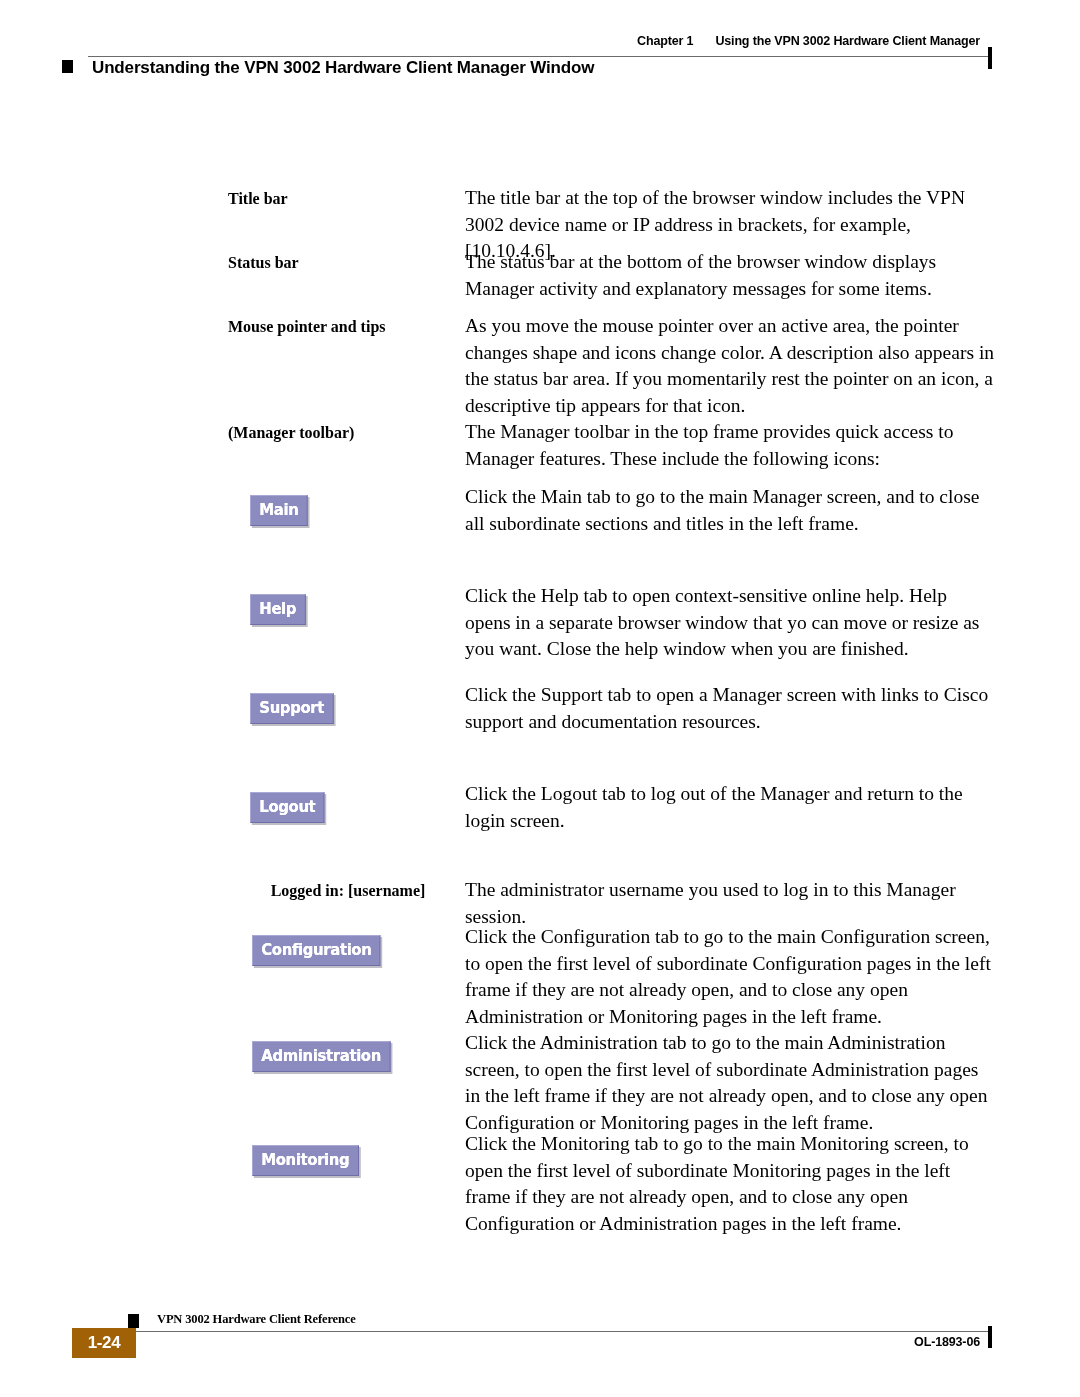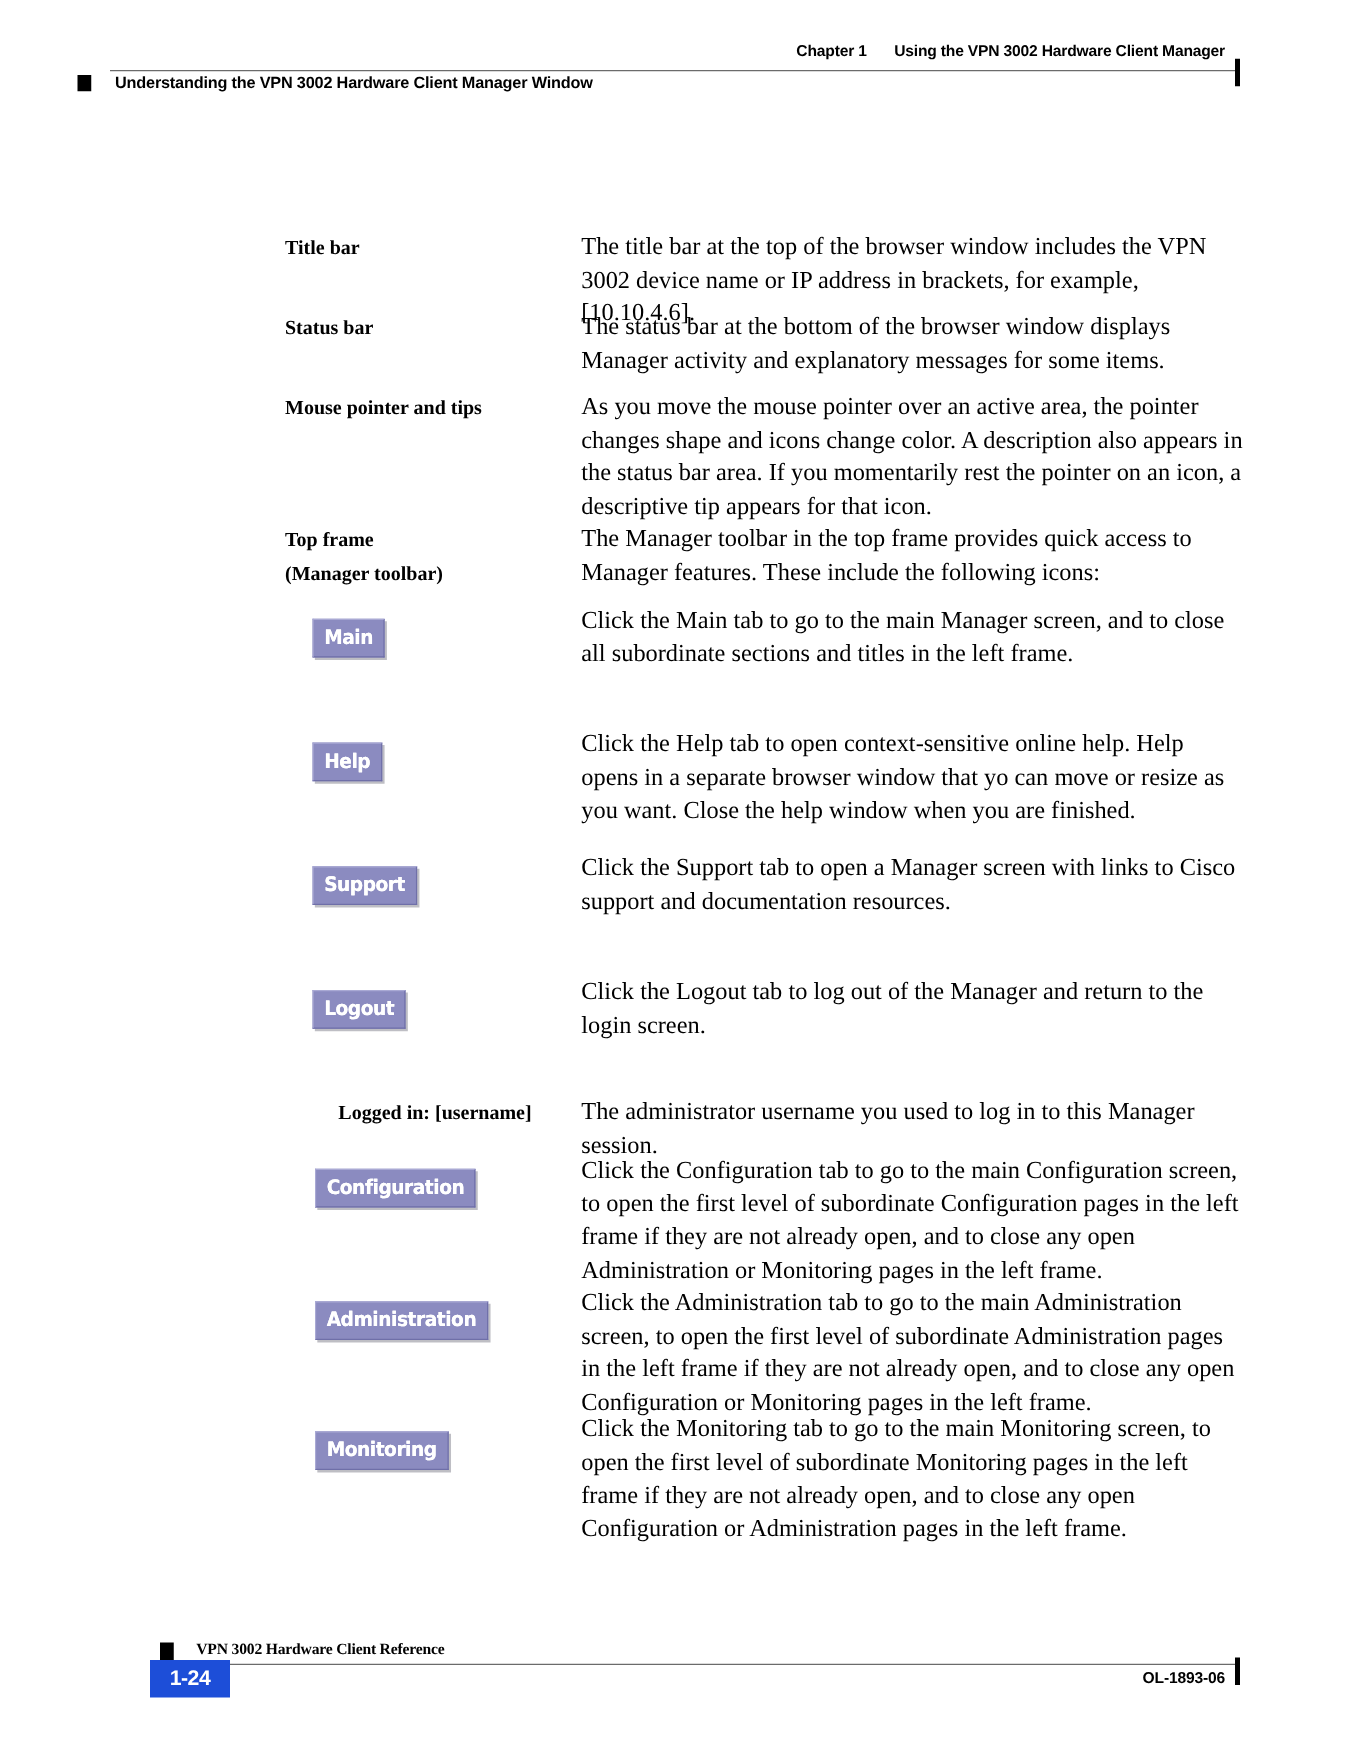--- a/index.html
+++ b/index.html
@@ -67,21 +67,21 @@
     width: 11px;
     height: 13px;
     background: #000000;
   }
   .header-running {
     position: absolute;
     left: 92px;
     top: 24px;
     font-family: "Liberation Sans", "DejaVu Sans", sans-serif;
     font-weight: bold;
-    font-size: 13px;
+    font-size: 17px;
     letter-spacing: -0.15px;
     white-space: nowrap;
   }
 
   
   .content {
     position: absolute;
     left: 0;
     top: 0;
     width: 1080px;
@@ -141,30 +141,29 @@
     top: 1300px;
     width: 1080px;
     height: 80px;
   }
   .footer-pagebox {
     position: absolute;
     left: 72px;
     top: 28px;
     width: 64px;
     height: 30px;
-    background: #1d4ed8;
+    background: #a16207;
     color: #ffffff;
     font-family: "Liberation Sans", "DejaVu Sans", sans-serif;
     font-weight: bold;
     font-size: 17px;
     letter-spacing: -0.4px;
     display: flex;
     align-items: center;
     justify-content: center;
-    margin-left: 48px;
   }
   .footer-sq {
     position: absolute;
     left: 128px;
     top: 14px;
     width: 11px;
     height: 14px;
     background: #000000;
   }
   .footer-title {
@@ -231,21 +230,20 @@
       <div class="desc-col">The status bar at the bottom of the browser window displays Manager activity and explanatory messages for some items.</div>
     </div>
 
     <div class="row" style="top:313px;">
       <div class="label-col">Mouse pointer and tips</div>
       <div class="desc-col">As you move the mouse pointer over an active area, the pointer changes shape and icons change color. A description also appears in the status bar area. If you momentarily rest the pointer on an icon, a descriptive tip appears for that icon.</div>
     </div>
 
     <div class="row" style="top:419px;">
       <div class="label-col">
-        <div>Top frame</div>
         <div>(Manager toolbar)</div>
       </div>
       <div class="desc-col">The Manager toolbar in the top frame provides quick access to Manager features. These include the following icons:</div>
     </div>
 
     <div class="row" style="top:484px;">
       <div class="tabicon" style="left:250px; top:11px;">Main</div>
       <div class="desc-col">Click the Main tab to go to the main Manager screen, and to close all subordinate sections and titles in the left frame.</div>
     </div>
 

